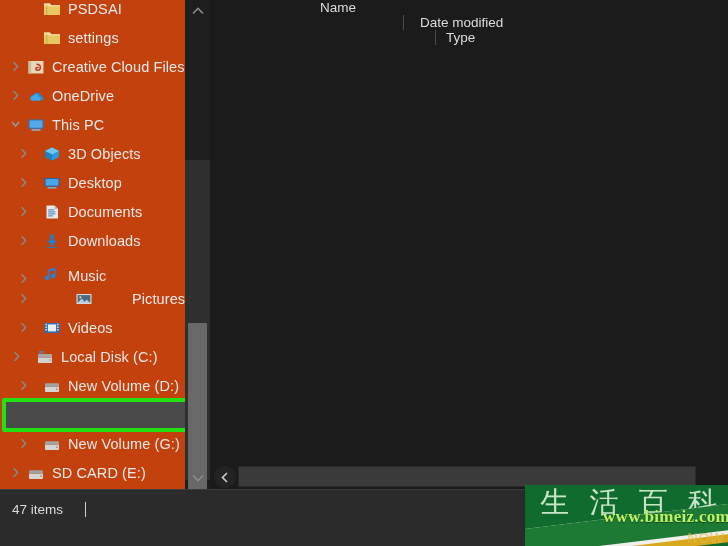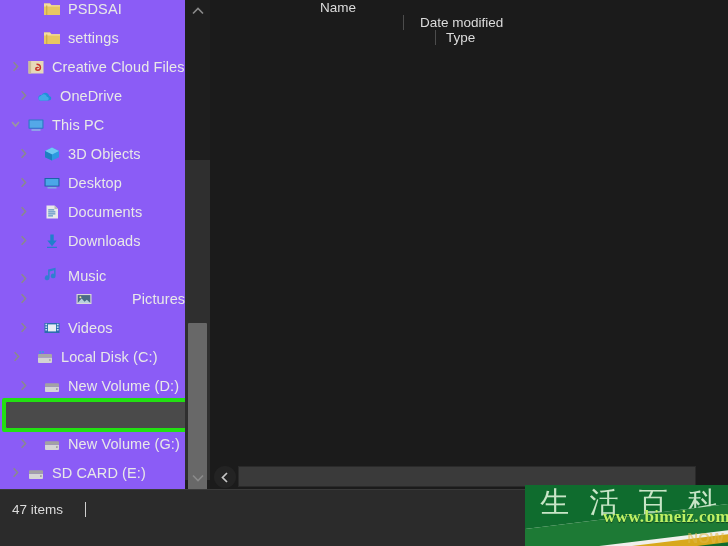--- a/index.html
+++ b/index.html
@@ -13,21 +13,21 @@
     position: relative;
     width: 728px; height: 546px;
     background: #1b1b1b;
   }
 
   
   #sidebar {
     position: absolute;
     left: 0; top: 0;
     width: 199px; height: 489px;
-    background: #8b5cf6;
+    background: #c2410c;
     overflow: hidden;
   }
   .tree-item {
     position: relative;
     display: flex;
     align-items: center;
     height: 29px;
     padding-left: 0;
     color: #e8e8e8;
     font-size: 14.5px;
@@ -289,21 +289,21 @@
           </span>
           <span class="ico">
             <svg width="18" height="16" viewBox="0 0 18 16">
               <rect x="1.5" y="2" width="15" height="12.5" fill="#e6d9b8"></rect>
               <rect x="1.5" y="2" width="2.6" height="12.5" fill="#cbbd96"></rect>
               <path d="M9.5 5.2c2.4 0 3.9 1.6 3.9 3.4 0 1.5-1 2.6-2.6 2.6-1.2 0-2-0.6-2-1.5 0-.8.6-1.3 1.5-1.3.6 0 1 .3 1 .7" fill="none" stroke="#c8342c" stroke-width="1.5"></path>
             </svg>
           </span>
           <span class="label">Creative Cloud Files</span>
         </div>
-        <div class="tree-item indent0 toplevel" style="position: absolute; left: 8px; right: 0px; top: 81px;">
+        <div class="tree-item indent0 toplevel" style="position: absolute; left: 0px; right: 0px; top: 81px;">
           <span class="chev">
             <svg width="9" height="11" viewBox="0 0 9 11">
               <path d="M2.6 1.2 L6.6 5.5 L2.6 9.8" fill="none" stroke="#8a8a8a" stroke-width="1.5"></path>
             </svg>
           </span>
           <span class="ico">
             <svg width="18" height="16" viewBox="0 0 18 16">
               <path d="M4.4 12.6h9.2c1.5 0 2.6-1 2.6-2.3 0-1.2-.9-2.1-2.1-2.2-.2-1.9-1.8-3.3-3.8-3.3-1.6 0-3 .9-3.6 2.3-.2 0-.3 0-.5 0-1.6 0-2.9 1.2-2.9 2.8 0 1.5 1.2 2.7 2.7 2.7z" fill="#1f8fd8"></path>
               <path d="M4.4 12.6h7.2c1.2 0 2.1-.8 2.1-1.9 0-1-.8-1.8-1.9-1.9-.2-1.5-1.5-2.6-3-2.6-1.3 0-2.4.7-2.9 1.8-1.3.1-2.3 1.1-2.3 2.4 0 1.2 1 2.2 2.3 2.2z" fill="#42a8e8"></path>
             </svg>

